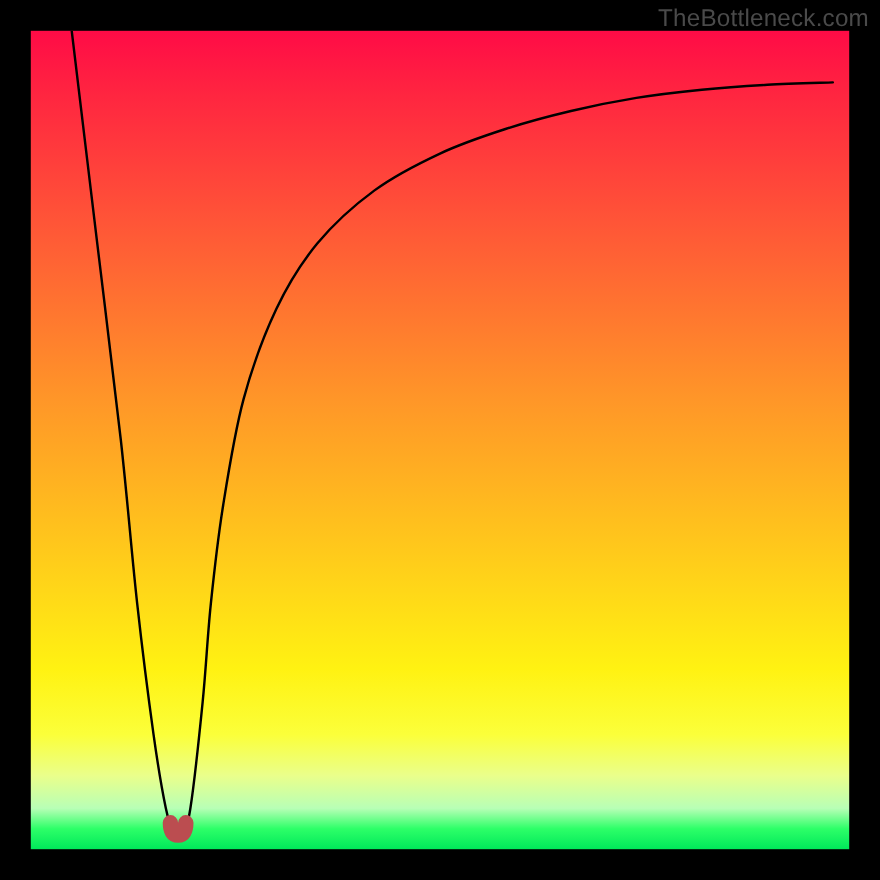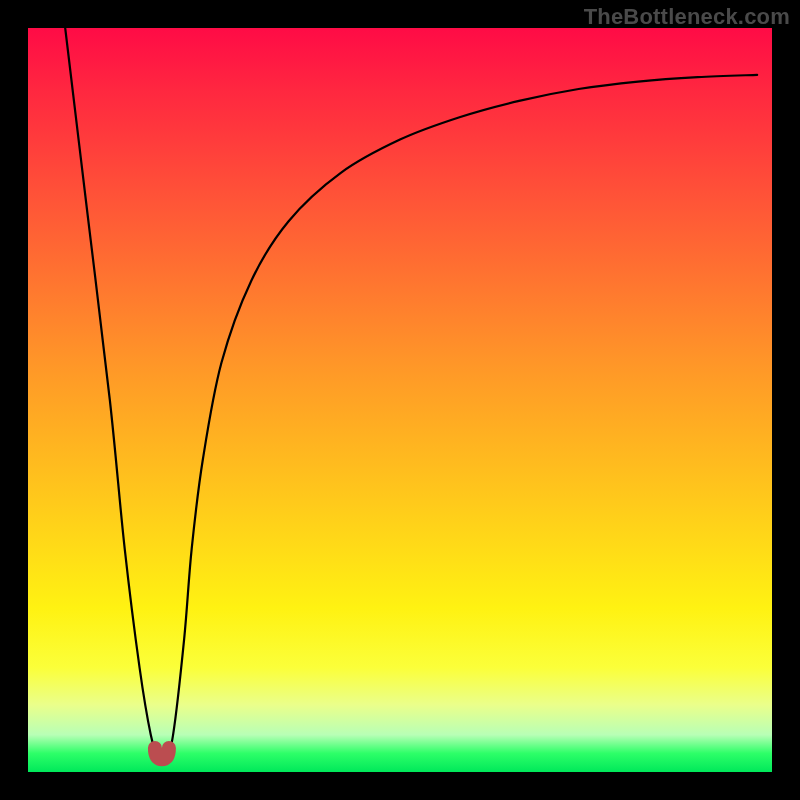--- a/index.html
+++ b/index.html
@@ -30,21 +30,21 @@
       #2dff68 97.5%,
       #00e85a 100%
     );
   }
   .watermark {
     position: absolute;
     top: 4px;
     right: 10px;
     color: #4a4a4a;
     font-size: 22px;
-    font-weight: 700;
+    font-weight: 400;
     letter-spacing: 0.2px;
     font-family: Arial, Helvetica, sans-serif;
   }
   svg.curve {
     position: absolute;
     left: 0;
     top: 0;
     width: 744px;
     height: 744px;
   }

